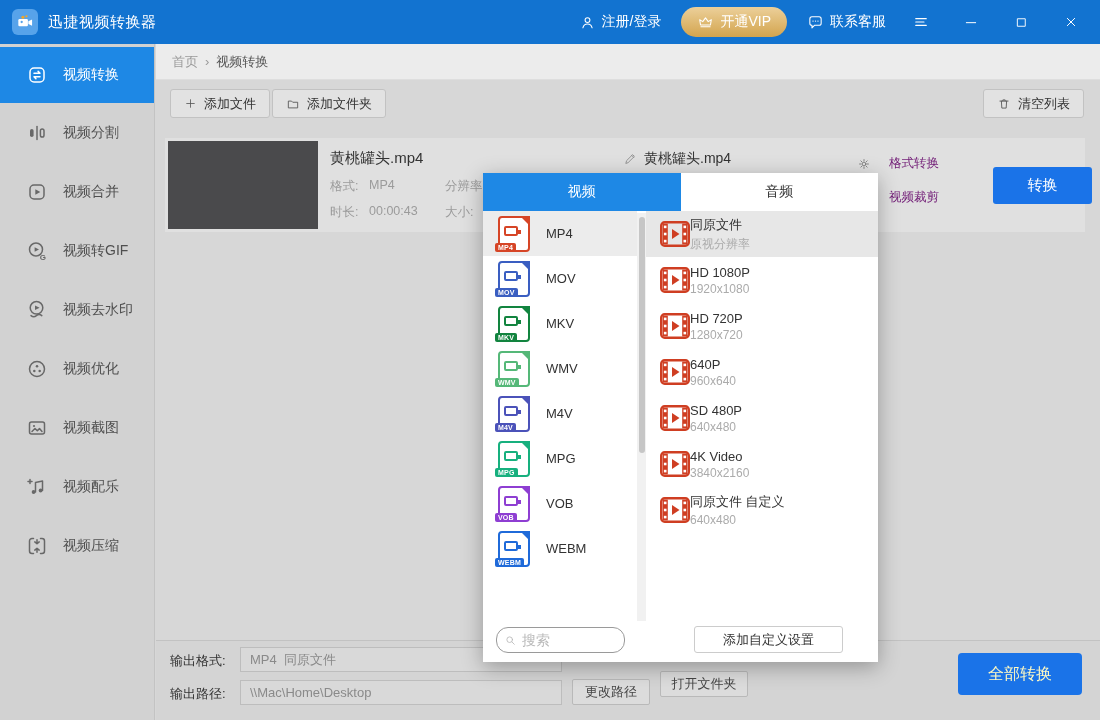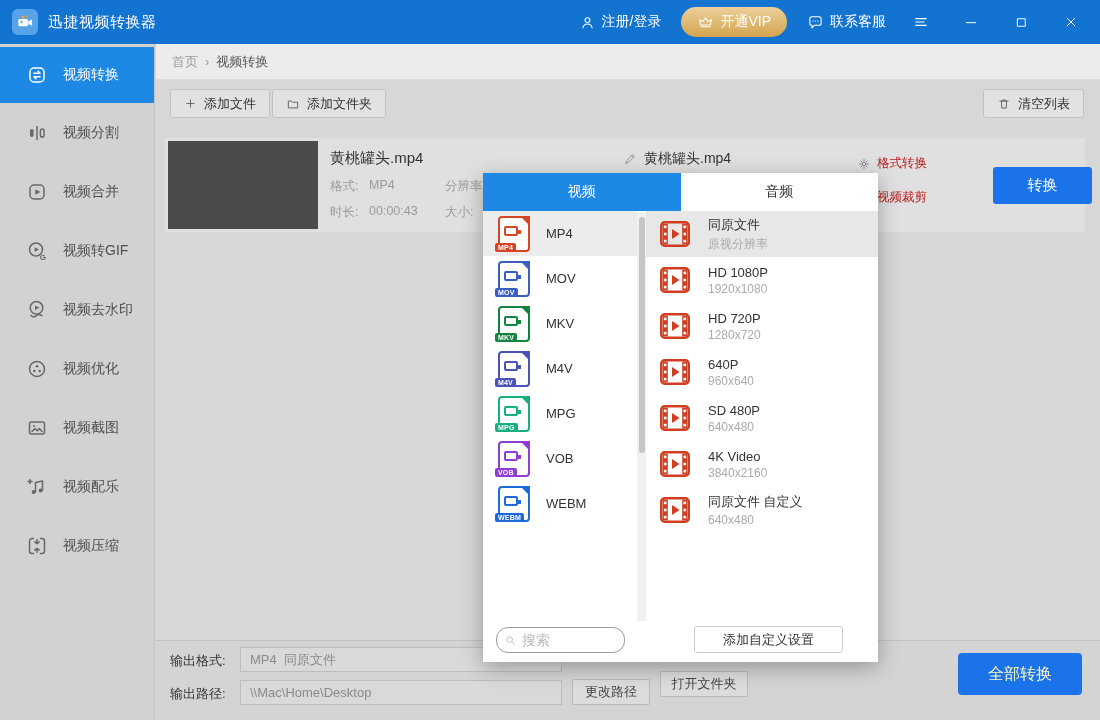--- a/index.html
+++ b/index.html
@@ -50,21 +50,21 @@
   #btn-clear-list{right:16px;top:89px;}
 
   
   #file-row{position:absolute;left:165px;top:138px;width:920px;height:94px;background:#e0e0e0;}
   #thumb{position:absolute;left:3px;top:3px;width:150px;height:88px;background:#4a4a4c;}
   #file-title{position:absolute;left:165px;top:11px;font-size:15px;color:#333;}
   .meta{position:absolute;font-size:12.5px;color:#9b9b9b;}
   #out-name{position:absolute;left:458px;top:12px;display:flex;align-items:center;gap:7px;
     font-size:14px;color:#333;}
   #out-name .bico{color:#8a8a8a;}
-  .row-action{position:absolute;display:flex;align-items:center;gap:6px;font-size:12.5px;color:#b91c1c;cursor:pointer;}
+  .row-action{position:absolute;display:flex;align-items:center;gap:18px;font-size:12.5px;color:#701a75;cursor:pointer;}
   .row-action .bico{color:#777;}
   #btn-convert{position:absolute;left:828px;top:29px;width:99px;height:37px;background:var(--btnblue);
     color:#fff;font-size:15px;border:none;border-radius:3px;cursor:pointer;}
 
   
   #bottom-bar{position:absolute;left:156px;right:0;top:640px;bottom:0;background:#d4d4d4;
     border-top:1px solid #c2c2c2;}
   .bb-label{position:absolute;font-size:13px;color:#333;}
   .bb-input{position:absolute;height:25px;background:#d9d9d9;border:1px solid #bdbdbd;
     color:#8a8a8a;font-size:13px;padding:0 9px;font-family:inherit;}
@@ -96,21 +96,21 @@
     font-size:7px;font-weight:bold;padding:1px 3px;border-radius:2px;letter-spacing:.2px;}
   .fmt-name{margin-left:16px;font-size:13px;color:#333;}
 
   #fmt-scrollbar{position:absolute;left:154px;top:40px;width:9px;height:408px;background:#f1f1f1;}
   #fmt-scroll-thumb{position:absolute;left:1.5px;top:4px;width:6px;height:236px;background:#c6c6c6;border-radius:3px;}
 
   #res-list{position:absolute;left:163px;top:38px;right:0;}
   .res{height:46px;display:flex;align-items:center;cursor:pointer;}
   .res.selected{background:#e7e7e7;}
   .res-icon{margin-left:14px;flex:none;}
-  .res-text{margin-left:18px;display:flex;flex-direction:column;gap:2px;}
+  .res-text{display:flex;flex-direction:column;gap:2px;}
   .res-title{font-size:13px;color:#333;}
   .res-sub{font-size:12px;color:#ababab;}
 
   #popup-search{position:absolute;left:13px;bottom:9px;width:129px;height:26px;border:1px solid #9a9a9a;
     border-radius:12px;display:flex;align-items:center;padding:0 7px;gap:5px;color:#b5b5b5;}
   #popup-search input{border:none;outline:none;width:85px;font-size:14px;color:#777;
     font-family:inherit;background:transparent;}
   #popup-search input::placeholder{color:#b9b9b9;}
   #btn-add-custom{position:absolute;left:211px;bottom:9px;width:149px;height:27px;background:#fff;
     border:1px solid #ccc;border-radius:3px;font-size:13px;color:#333;cursor:pointer;font-family:inherit;}
@@ -387,20 +387,28 @@
         <span class="fmt-name">MOV</span>
       </div>
       <div class="fmt" style="--c: #12843f;">
         <span class="fmt-icon">
           <span class="fmt-cam"></span>
           <span class="fmt-fold"></span>
           <span class="fmt-badge">MKV</span>
         </span>
         <span class="fmt-name">MKV</span>
       </div>
+      <div class="fmt" style="--c: #55b878;">
+        <span class="fmt-icon">
+          <span class="fmt-cam"></span>
+          <span class="fmt-fold"></span>
+          <span class="fmt-badge">WMV</span>
+        </span>
+        <span class="fmt-name">WMV</span>
+      </div>
       <div class="fmt" style="--c: #4b52b9;">
         <span class="fmt-icon">
           <span class="fmt-cam"></span>
           <span class="fmt-fold"></span>
           <span class="fmt-badge">M4V</span>
         </span>
         <span class="fmt-name">M4V</span>
       </div>
       <div class="fmt" style="--c: #17b07e;">
         <span class="fmt-icon">

